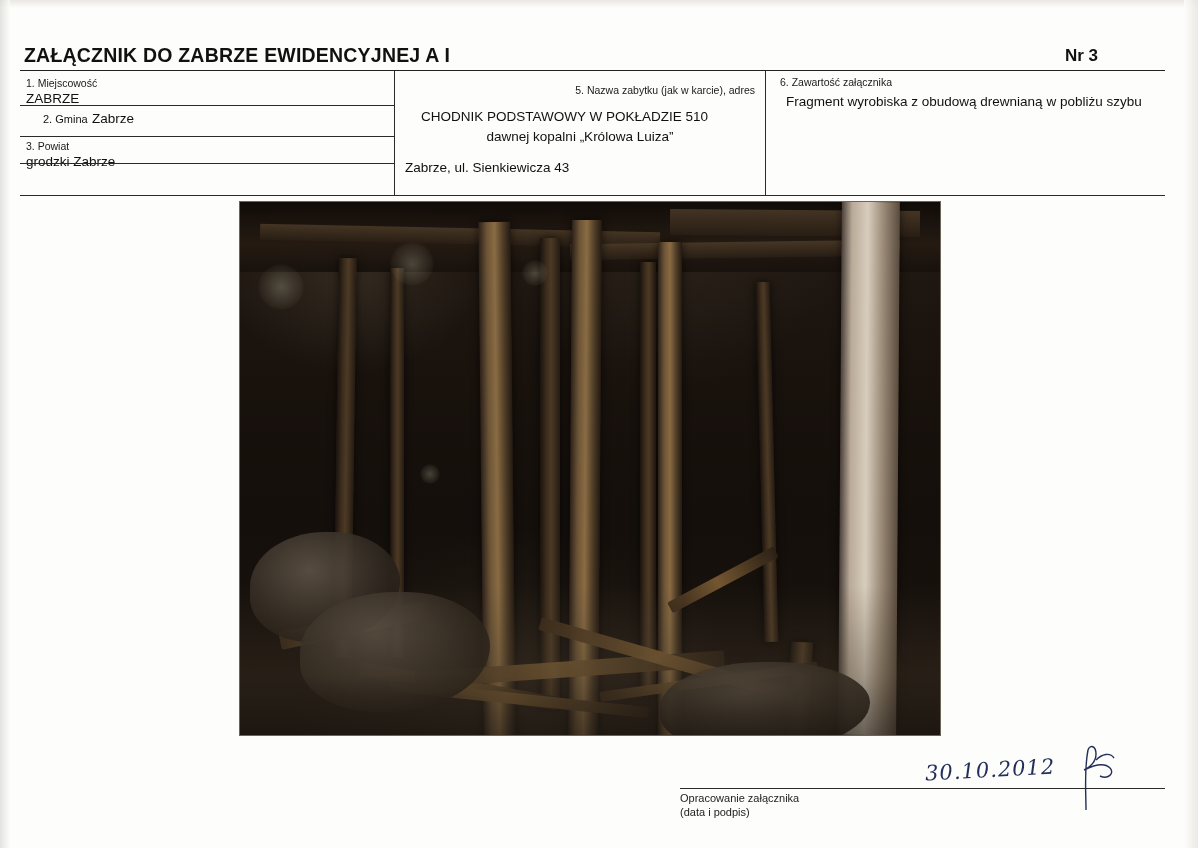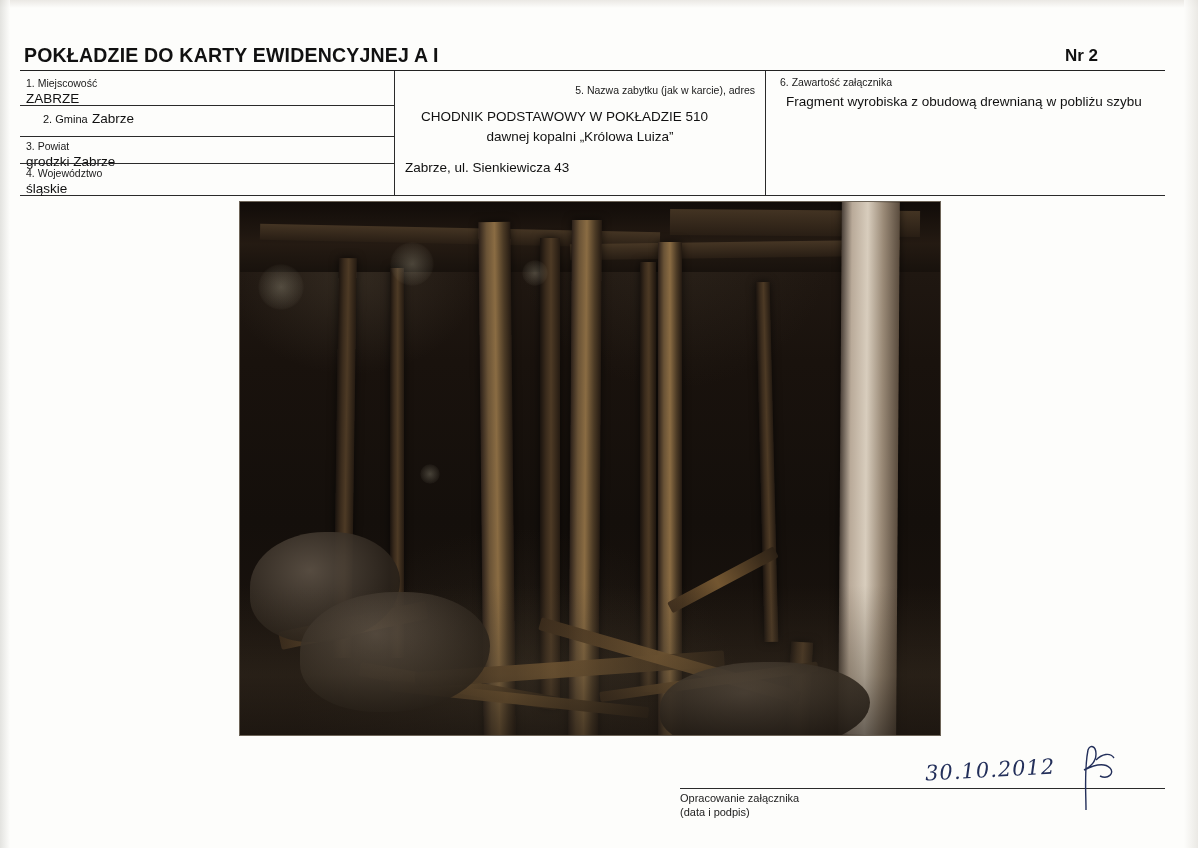--- a/index.html
+++ b/index.html
@@ -253,22 +253,22 @@
 </style>
 </head>
 <body>
 
 <div class="sheet">
 
   <div class="scan-edge-top"></div>
   <div class="scan-edge-left"></div>
   <div class="scan-edge-right"></div>
 
-  <div class="doc-title">POKŁADZIE DO KARTY EWIDENCYJNEJ A I</div>
-  <div class="doc-number">Nr 2</div>
+  <div class="doc-title">ZAŁĄCZNIK DO ZABRZE EWIDENCYJNEJ A I</div>
+  <div class="doc-number">Nr 3</div>
   <div class="title-rule"></div>
 
   <div class="form">
 
     <div class="v-line c1"></div>
     <div class="v-line c2"></div>
     <div class="bottom-rule"></div>
 
     <div class="cell" id="row1">
       <div class="cell-label">1. Miejscowość</div>
@@ -281,24 +281,20 @@
       <span class="inline-value">Zabrze</span>
     </div>
     <div class="cell-underline" id="ul2"></div>
 
     <div class="cell" id="row3">
       <div class="cell-label">3. Powiat</div>
       <div class="cell-value">grodzki Zabrze</div>
     </div>
     <div class="cell-underline" id="ul3"></div>
 
-    <div class="cell" id="row4">
-      <div class="cell-label">4. Województwo</div>
-      <div class="cell-value">śląskie</div>
-    </div>
 
     <div class="cell cell-label" id="mid-label">5. Nazwa zabytku (jak w karcie), adres</div>
     <div class="cell cell-value" id="mid-line1">CHODNIK PODSTAWOWY W POKŁADZIE 510</div>
     <div class="cell cell-value" id="mid-line2">dawnej kopalni „Królowa Luiza”</div>
     <div class="cell cell-value" id="mid-line3">Zabrze, ul. Sienkiewicza 43</div>
 
     <div class="cell cell-label" id="right-label">6. Zawartość  załącznika</div>
     <div class="cell cell-value" id="right-value">Fragment wyrobiska z obudową drewnianą w pobliżu szybu</div>
   </div>
 

